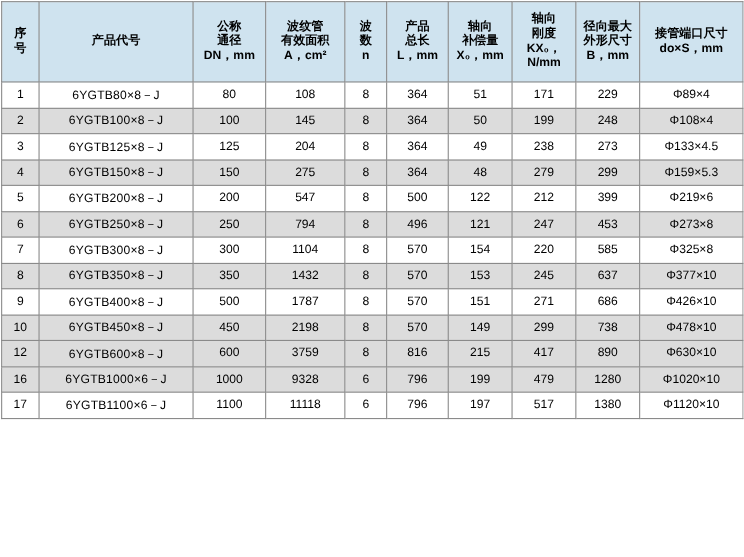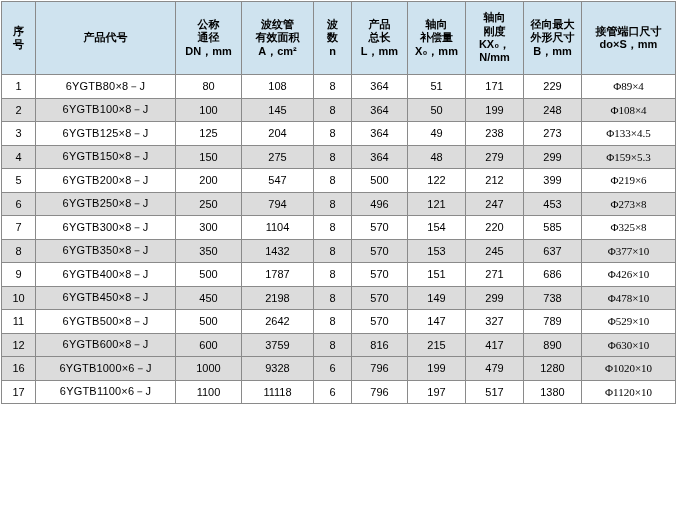--- a/index.html
+++ b/index.html
@@ -50,21 +50,21 @@
   }
   tbody tr.odd td { background: #ffffff; }
   tbody tr.even td { background: #dcdcdc; }
 
   td.code {
     font-size: 11.5px;
     letter-spacing: 0.2px;
   }
   td.num { font-size: 11.5px; }
   td.idx { font-size: 11.5px; }
-  td.port { font-size: 11.5px; font-family: Liberation Serif, serif; }
+  td.port { font-size: 11.5px; }
 
   
   col.c0 { width: 34px; }
   col.c1 { width: 140px; }
   col.c2 { width: 66px; }
   col.c3 { width: 72px; }
   col.c4 { width: 38px; }
   col.c5 { width: 56px; }
   col.c6 { width: 58px; }
   col.c7 { width: 58px; }
@@ -253,32 +253,20 @@
           <td class="code">6YGTB450×8－J</td>
           <td class="num">450</td>
           <td class="num">2198</td>
           <td class="num">8</td>
           <td class="num">570</td>
           <td class="num">149</td>
           <td class="num">299</td>
           <td class="num">738</td>
           <td class="port">Φ478×10</td>
         </tr>
-        <tr class="odd">
-          <td class="idx">11</td>
-          <td class="code">6YGTB500×8－J</td>
-          <td class="num">500</td>
-          <td class="num">2642</td>
-          <td class="num">8</td>
-          <td class="num">570</td>
-          <td class="num">147</td>
-          <td class="num">327</td>
-          <td class="num">789</td>
-          <td class="port">Φ529×10</td>
-        </tr>
         <tr class="even">
           <td class="idx">12</td>
           <td class="code">6YGTB600×8－J</td>
           <td class="num">600</td>
           <td class="num">3759</td>
           <td class="num">8</td>
           <td class="num">816</td>
           <td class="num">215</td>
           <td class="num">417</td>
           <td class="num">890</td>

